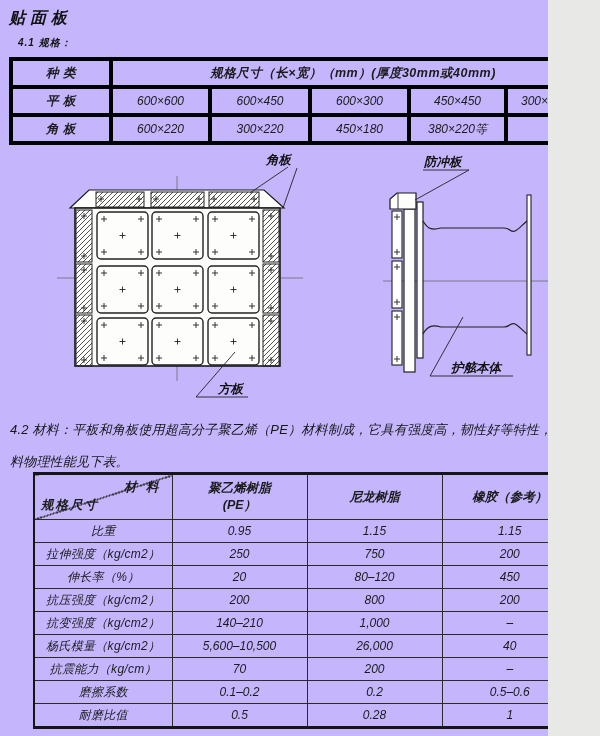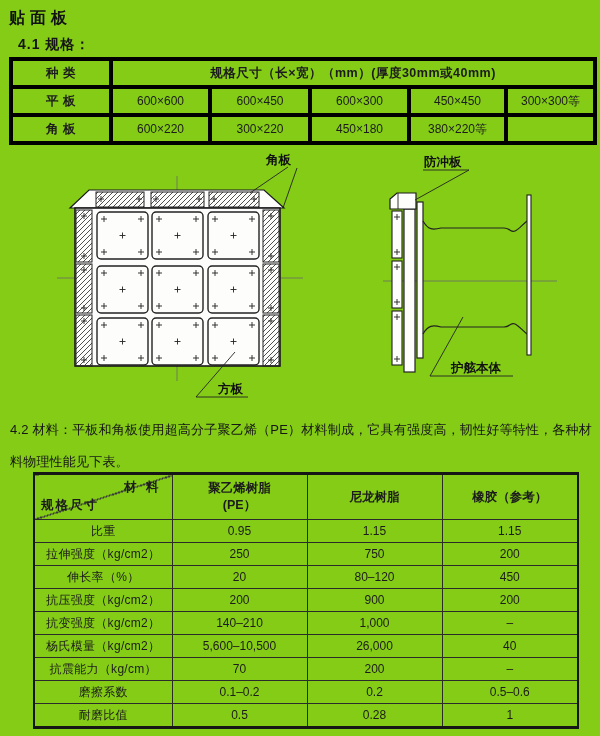--- a/index.html
+++ b/index.html
@@ -1,30 +1,31 @@
 <!DOCTYPE html>
 <html><head>
 <meta charset="utf-8">
 <style>
   html,body{margin:0;padding:0;background:#e8e8e6;}
   .page{
     position:relative;
-    width:600px;height:736px;
-    background:#84cc16;
+    width:548px;height:736px;
+    background:#c4b5fd;
     overflow:hidden;
     font-family:"Liberation Sans","DejaVu Sans",sans-serif;
     color:#1a1a1a;
+    font-style:italic;
   }
   .doc-title{
     position:absolute;left:9px;top:8px;
     font-size:16px;font-weight:bold;letter-spacing:5px;color:#111;
   }
   .sec-heading{
     position:absolute;left:18px;top:36px;
-    font-size:14px;font-weight:bold;letter-spacing:1px;color:#151515;text-align:center;
+    font-size:10px;font-weight:bold;letter-spacing:1px;color:#151515;text-align:center;
   }
   
   table{border-collapse:collapse;table-layout:fixed;}
   .spec-table{
     position:absolute;left:9px;top:57px;width:584px;
     border:2px solid #161616;border-top-width:3px;
   }
   .spec-table td{
     border:4px solid #000000;
     height:24px;text-align:center;vertical-align:middle;
@@ -251,21 +252,21 @@
       </tr>
       <tr>
         <td class="prop">伸长率（%）</td>
         <td>20</td>
         <td>80–120</td>
         <td>450</td>
       </tr>
       <tr>
         <td class="prop">抗压强度（kg/cm2）</td>
         <td>200</td>
-        <td>900</td>
+        <td>800</td>
         <td>200</td>
       </tr>
       <tr>
         <td class="prop">抗变强度（kg/cm2）</td>
         <td>140–210</td>
         <td>1,000</td>
         <td>–</td>
       </tr>
       <tr>
         <td class="prop">杨氏模量（kg/cm2）</td>

